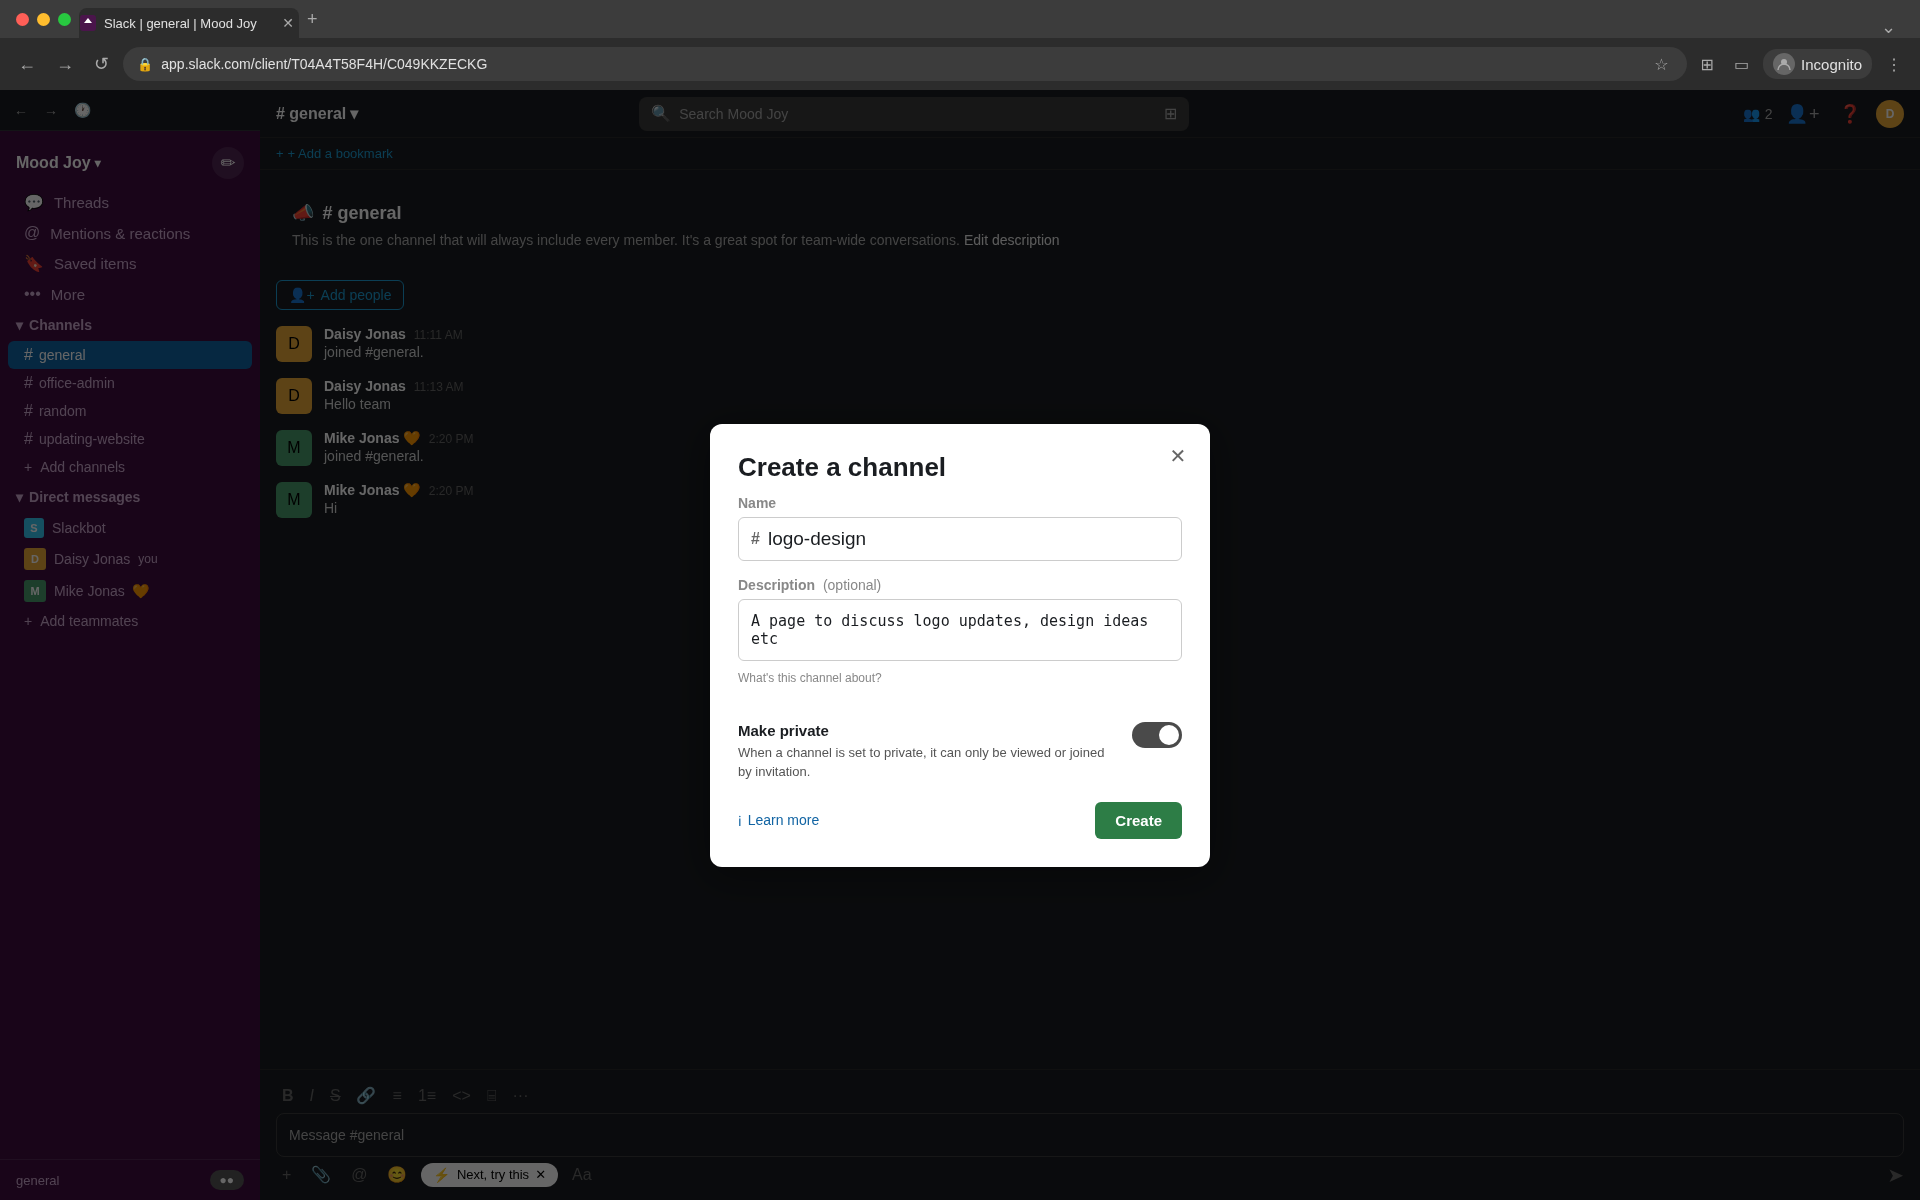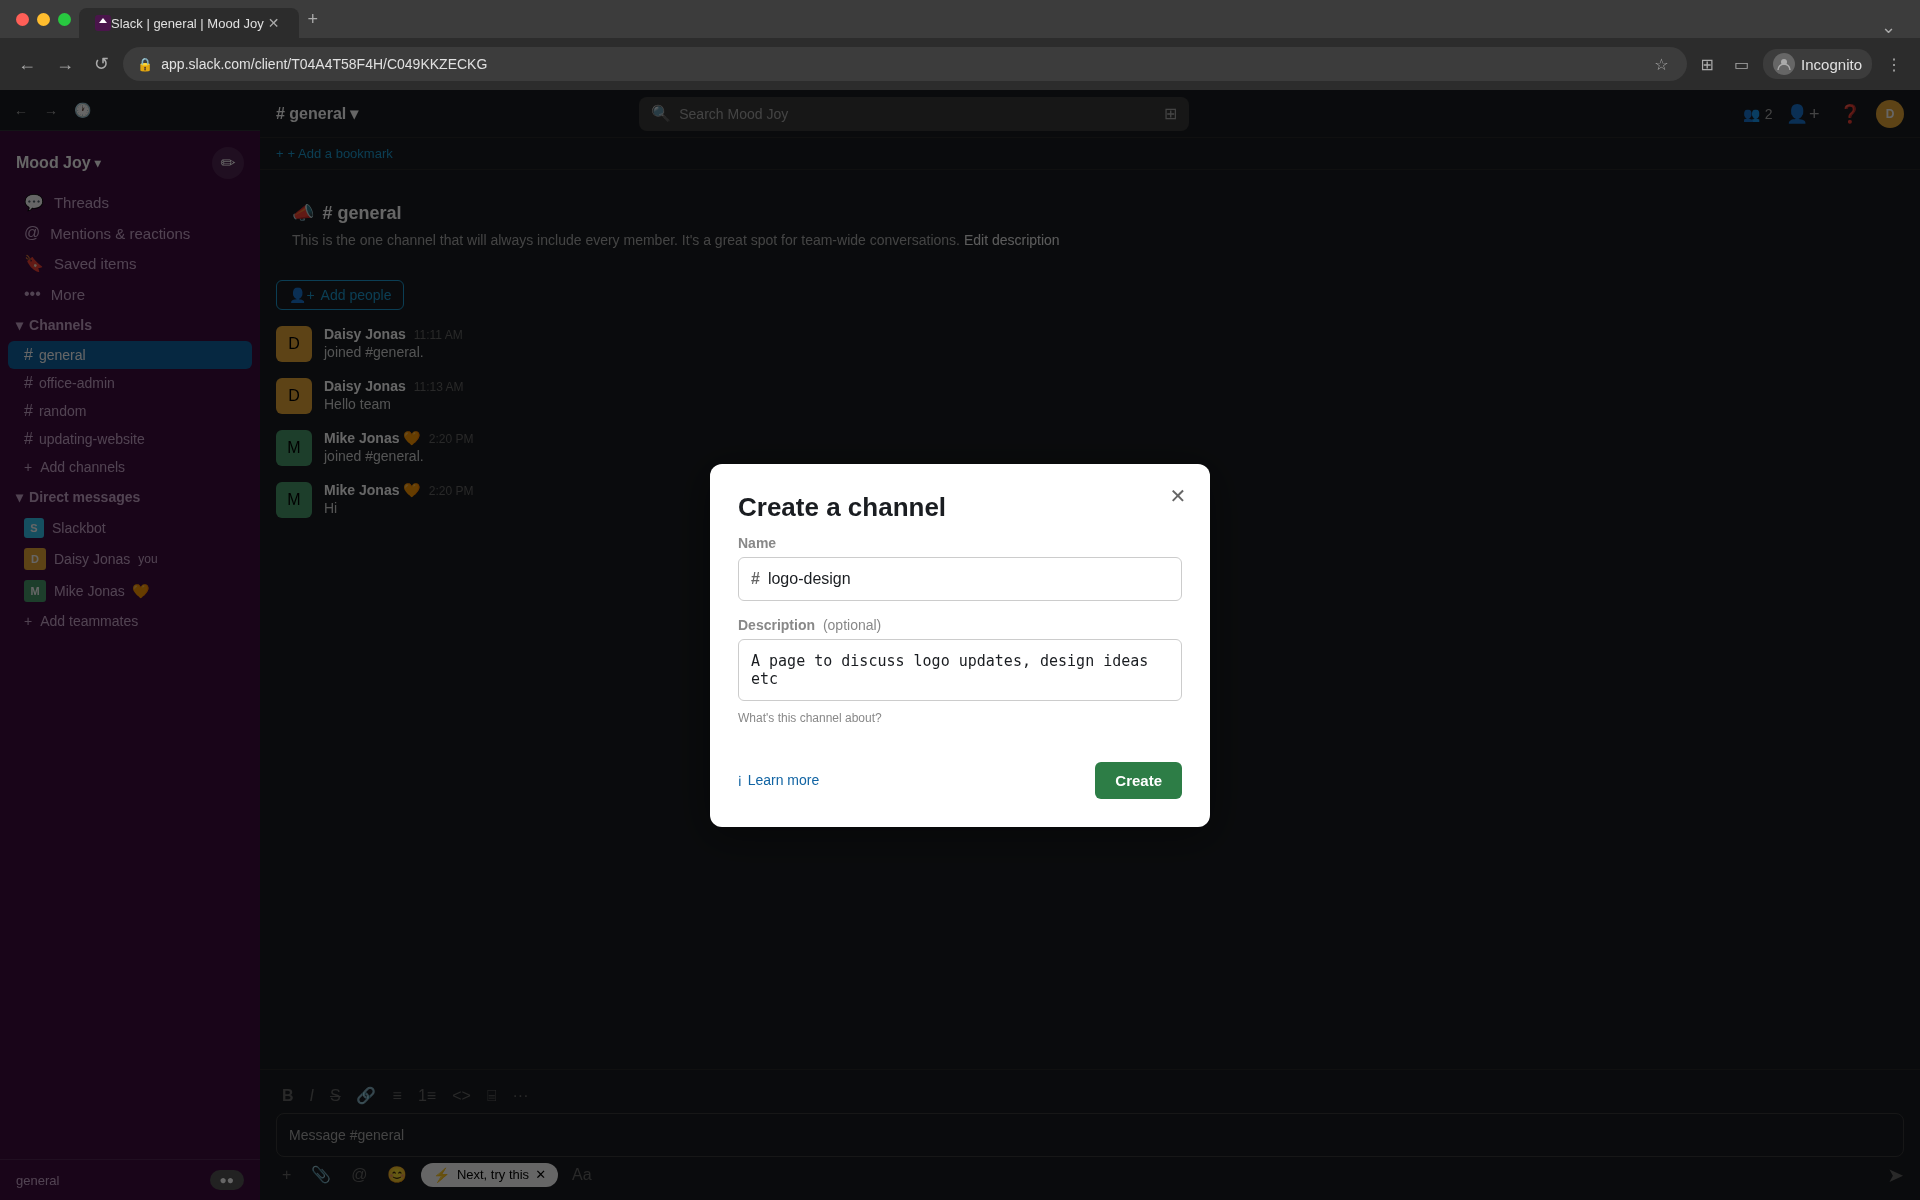--- a/index.html
+++ b/index.html
@@ -1,21 +1,21 @@
 <!DOCTYPE html>
 <html><head>
   <meta charset="utf-8">
   <style>
     * { box-sizing: border-box; margin: 0; padding: 0; }
     body { font-family: -apple-system, BlinkMacSystemFont, 'Segoe UI', sans-serif; width: 1920px; height: 1200px; overflow: hidden; background: #1a1d21; }
 
     
     .browser-chrome { background: #2c2c2c; height: 90px; display: flex; flex-direction: column; }
     .tab-bar { background: #3c3c3c; height: 38px; display: flex; align-items: flex-end; padding: 0 8px; }
-    .tab { background: #2c2c2c; border-radius: 8px 8px 0 0; padding: 0 16px; height: 30px; display: flex; align-items: center; min-width: 220px; }
+    .tab { background: #2c2c2c; border-radius: 8px 8px 0 0; padding: 0 1px; height: 30px; display: flex; align-items: center; gap: 8px; min-width: 220px; }
     .tab-favicon { width: 16px; height: 16px; background: #4a154b; border-radius: 3px; display: flex; align-items: center; justify-content: center; }
     .tab-title { color: #e0e0e0; font-size: 13px; flex: 1; white-space: nowrap; overflow: hidden; text-overflow: ellipsis; }
     .tab-close { color: #aaa; font-size: 14px; cursor: pointer; padding: 2px 4px; border-radius: 3px; }
     .new-tab { color: #aaa; font-size: 18px; padding: 0 8px; cursor: pointer; align-self: center; }
     .tab-spacer { flex: 1; }
 
     .address-bar-row { height: 52px; display: flex; align-items: center; padding: 0 12px; gap: 8px; background: #2c2c2c; }
     .nav-btn { color: #aaa; font-size: 18px; padding: 6px; cursor: pointer; }
     .address-bar { flex: 1; background: #3c3c3c; border-radius: 20px; height: 34px; display: flex; align-items: center; padding: 0 14px; gap: 8px; }
     .address-text { color: #e0e0e0; font-size: 14px; flex: 1; }
@@ -414,30 +414,39 @@
 <div class="modal-overlay">
   <div class="modal">
     <button class="modal-close">✕</button>
     <h2 class="modal-title">Create a channel</h2>
 
     <div class="modal-label">
       <span>Name</span>
     </div>
     <div class="modal-input">
       <span class="modal-input-hash">#</span>
-      <input type="text" value="logo-design" style="border: none; outline: none; font-size: 16px; flex: 1 1 0%; color: rgb(26, 29, 33);">
+      <input type="text" value="logo-design" style="border: none; outline: none; font-size: 19px; flex: 1 1 0%; color: rgb(26, 29, 33);">
     </div>
 
     <div class="modal-label">
       <span>Description</span>
       <span style="font-weight:400;color:#888;margin-left:4px;">(optional)</span>
     </div>
     <textarea class="modal-textarea" style="">A page to discuss logo updates, design ideas etc</textarea>
     <p class="modal-hint">What's this channel about?</p>
 
+    <div class="make-private-row">
+      <div class="make-private-text">
+        <div class="make-private-title">Make private</div>
+        <div class="make-private-desc">When a channel is set to private, it can only be viewed or joined by invitation.</div>
+      </div>
+      <div class="toggle on">
+        <div class="toggle-thumb"></div>
+      </div>
+    </div>
 
     <div class="modal-footer">
       <a class="learn-more-link">
         <span>ℹ</span>
         <span>Learn more</span>
       </a>
       <button class="create-btn">Create</button>
     </div>
   </div>
 </div>

